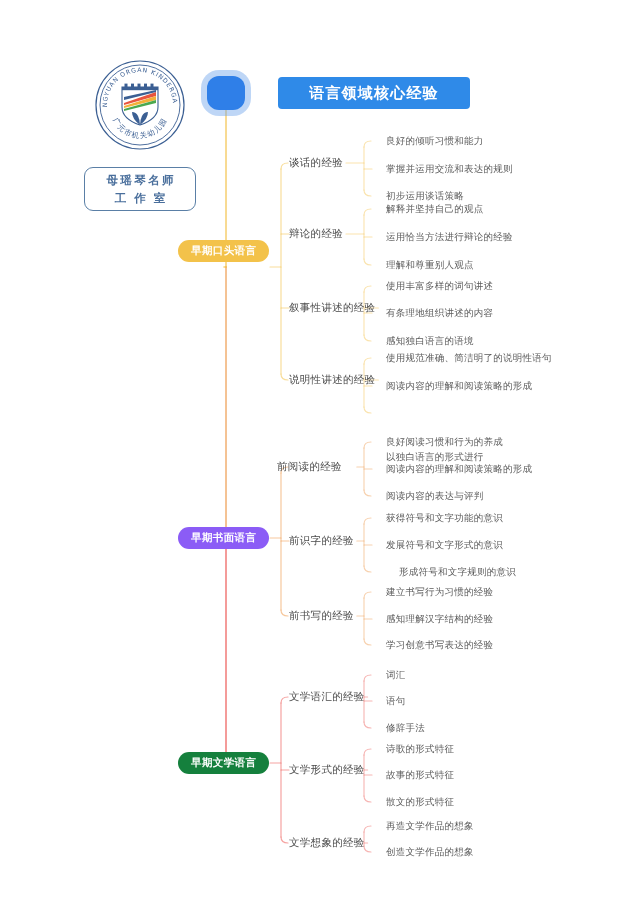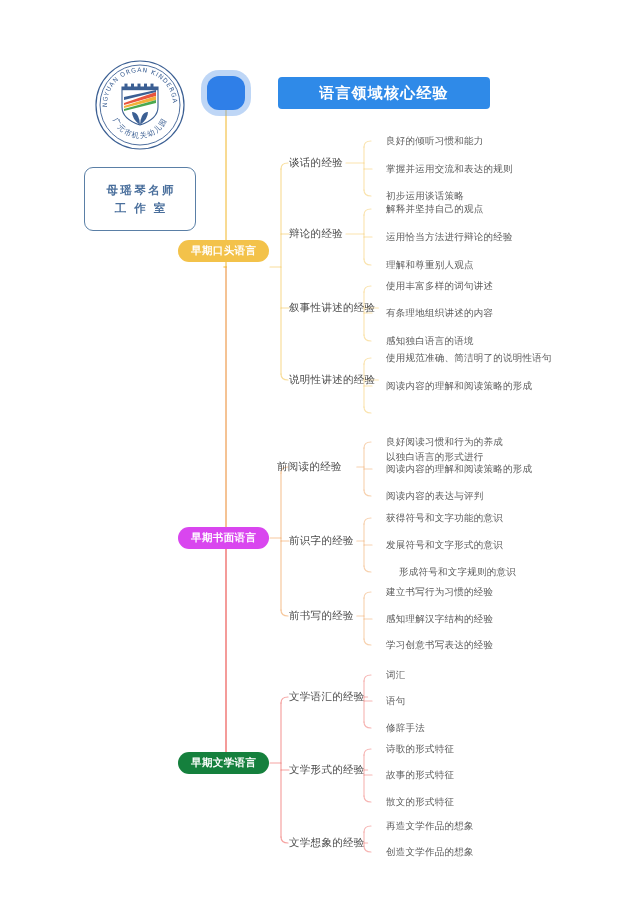--- a/index.html
+++ b/index.html
@@ -14,21 +14,21 @@
   
   #links { position: absolute; inset: 0; width: 640px; height: 905px; pointer-events: none; }
 
   
   .logo-wrap { position: absolute; left: 94px; top: 59px; width: 92px; height: 92px; }
   .logo-svg { display:block; }
 
   
   .stamp {
     position: absolute; left: 84px; top: 167px;
-    width: 112px; height: 64px;
+    width: 112px; height: 44px;
     border: 1.4px solid #5a7fa6;
     border-radius: 9px;
     display: flex; flex-direction: column;
     align-items: center; justify-content: center;
     gap: 3px;
   }
   .stamp-line {
     color: #4a6f9c;
     font-family: "DejaVu Serif", "Liberation Serif", serif;
     font-size: 11.5px; font-weight: 700;
@@ -40,41 +40,41 @@
   
   .root-dot {
     position: absolute; left: 207px; top: 76px;
     width: 38px; height: 34px;
     background: #2f7fe8;
     border-radius: 12px;
     box-shadow: 0 0 0 6px rgba(110,163,235,0.45);
   }
   .title-box {
     position: absolute; left: 278px; top: 77px;
-    width: 212px; height: 32px;
+    width: 192px; height: 32px;
     background: #2f8ae8;
     border-radius: 4px;
     display: flex; align-items: center; justify-content: center;
   }
   .title-text {
     color: #ffffff; font-size: 15px; font-weight: 700;
     letter-spacing: 1.2px;
   }
 
   
   .pill {
     position: absolute;
     height: 22px; padding: 0 13px;
     border-radius: 11px;
     display: flex; align-items: center; justify-content: center;
     color: #ffffff; font-size: 10.5px; font-weight: 700;
     letter-spacing: 0.4px; white-space: nowrap;
   }
   .pill.b1 { left: 178px; top: 240px; background: #F3C24A; }
-  .pill.b2 { left: 178px; top: 527px; background: #d946ef; }
+  .pill.b2 { left: 178px; top: 527px; background: #8b5cf6; }
   .pill.b3 { left: 178px; top: 752px; background: #15803d; }
 
   
   .lvl2 {
     position: absolute;
     font-size: 10.5px; color: #4a4a4a;
     white-space: nowrap; letter-spacing: 0.3px;
     transform: translateY(-50%);
   }
   

